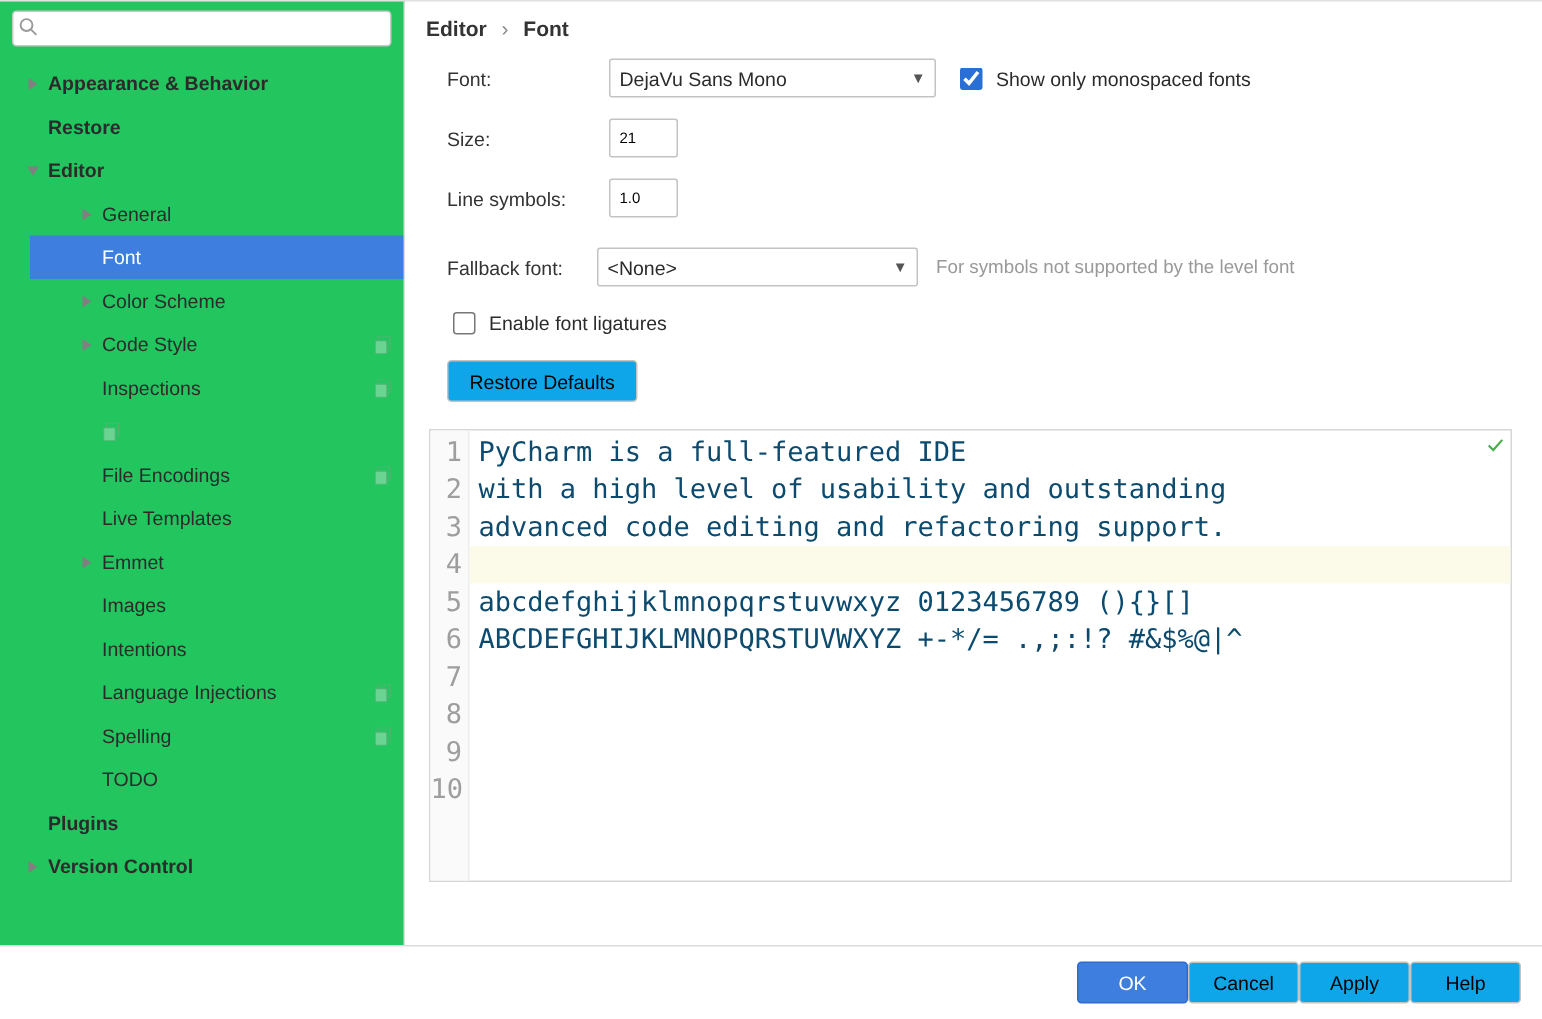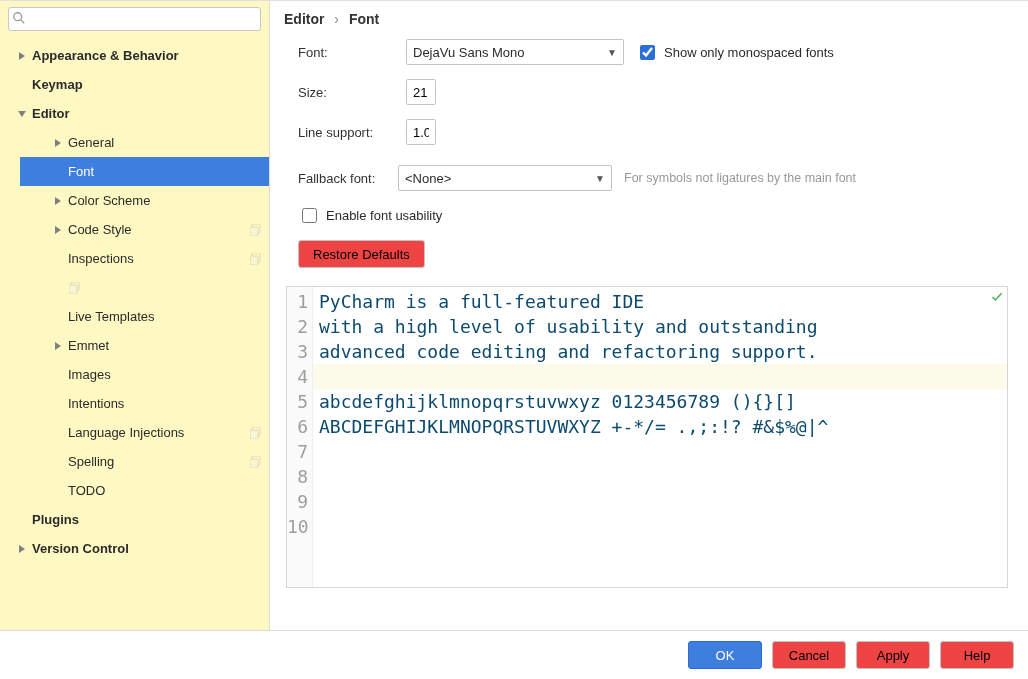--- a/index.html
+++ b/index.html
@@ -1,19 +1,19 @@
 <!DOCTYPE html>
 <html><head>
 <meta charset="utf-8">
 <style>
   * { box-sizing: border-box; }
   html, body { margin:0; padding:0; height:100%; font-family: "Segoe UI", "Helvetica Neue", Arial, sans-serif; font-size:13px; color:#2b2b2b; background:#fff; }
   .root { display:flex; flex-direction:column; width:1028px; height:679px; border-top:1px solid #e0e0e0; }
   .main { flex:1; display:flex; min-height:0; }
-  .sidebar { width:270px; background:#fef9c3; border-right:1px solid #dcdcdc; display:flex; flex-direction:column; }
+  .sidebar { width:270px; background:#22c55e; border-right:1px solid #dcdcdc; display:flex; flex-direction:column; }
   .search-wrap { padding:6px 8px 8px 8px; }
   .search-box { position:relative; }
   .search-box input { width:100%; height:24px; border:1px solid #c8c8c8; border-radius:3px; padding:2px 6px 2px 22px; font-size:12px; background:#fff; }
   .search-box .mag { position:absolute; left:4px; top:4px; width:14px; height:14px; }
   .tree { flex:1; overflow:auto; padding-top:2px; }
   .tree-item { display:flex; align-items:center; height:29px; padding-right:6px; cursor:pointer; color:#2b2b2b; }
   .tree-item .arrow { width:12px; display:inline-flex; align-items:center; justify-content:center; margin-right:4px; }
   .tree-item .arrow svg { width:8px; height:8px; }
   .tree-item .label { flex:1; white-space:nowrap; overflow:hidden; text-overflow:ellipsis; }
   .tree-item .badge { width:14px; height:14px; opacity:0.35; display:inline-flex; align-items:center; justify-content:center; }
@@ -26,36 +26,36 @@
   .content { flex:1; display:flex; flex-direction:column; min-width:0; }
   .breadcrumb { padding:10px 14px 12px 14px; font-weight:600; font-size:14px; color:#333; }
   .breadcrumb .sep { color:#888; margin:0 6px; font-weight:normal; }
   .form-area { padding:0 20px 0 28px; }
   .row { display:flex; align-items:center; margin-bottom:14px; }
   .row .lbl { width:108px; color:#333; }
   .row-top { align-items:center; }
   select.combo, .combo { height:26px; border:1px solid #c3c3c3; border-radius:2px; background:#fff; padding:2px 6px; font-size:13px; }
   .combo-wide { width:218px; display:flex; align-items:center; justify-content:space-between; padding:0 6px; }
   .combo-wide .caret { font-size:10px; color:#555; }
-  input.num { width:30px; height:26px; border:1px solid #c3c3c3; border-radius:2px; padding:2px 6px; font-size:13px; }
+  input.num { width:46px; height:26px; border:1px solid #c3c3c3; border-radius:2px; padding:2px 6px; font-size:10px; }
   .chk-wrap { display:flex; align-items:center; gap:6px; margin-left:12px;justify-content:space-between; }
   .chk-wrap input[type=checkbox] { width:15px; height:15px; accent-color:#2a6fd6; }
   .hint { color:#999; margin-left:12px; font-size:12.5px; }
   .section-gap { height:6px; }
-  .btn { height:28px; padding:0 14px; border:1px solid #c3c3c3; background:#ef4444; border-radius:3px; font-size:13px; cursor:pointer; }
+  .btn { height:28px; padding:0 14px; border:1px solid #c3c3c3; background:#0ea5e9; border-radius:3px; font-size:13px; cursor:pointer; }
   .btn.primary { background:#3e7ede; border-color:#2e6bcd; color:#fff; }
 
   .preview-wrap { margin:4px 20px 0 16px; border:1px solid #d6d6d6; height:302px; display:flex; background:#fff; position:relative; }
   .gutter { width:26px; background:#fafafa; border-right:1px solid #eee; padding-top:2px; text-align:right; color:#9e9e9e; font-family:"DejaVu Sans Mono","Courier New",monospace; font-size:18px; line-height:25px; padding-right:4px; }
   .code { flex:1; padding:2px 6px 0 6px; font-family:"DejaVu Sans Mono","Courier New",monospace; font-size:18px; line-height:25px; color:#0c4a6e; white-space:pre; overflow:hidden; position:relative; }
   .code .hl-line { position:absolute; left:0; right:0; height:25px; background:#fcfbe9; z-index:0; }
   .code .ln { position:relative; z-index:1; }
   .check-ok { position:absolute; top:4px; right:4px; color:#4caf50; font-size:12px; }
 
-  .footer { border-top:1px solid #dcdcdc; padding:10px 14px; display:flex; justify-content:flex-end; gap:10px; background:#fff; }
+  .footer { border-top:1px solid #dcdcdc; padding:10px 14px; display:flex; justify-content:flex-end; background:#fff; }
   .footer .btn { min-width:74px; }
 
   .copies-icon svg { width:12px; height:12px; }
 </style>
 </head>
 <body>
 
 <div class="root">
   <div class="main">
 
@@ -75,21 +75,21 @@
           <div class="tree-item d0 bold">
             <span class="arrow">
               <svg viewBox="0 0 8 8">
                 <path d="M1 0 L7 4 L1 8 Z" fill="#808080"></path>
               </svg>
             </span>
             <span class="label">Appearance &amp; Behavior</span>
           </div>
           <div class="tree-item d0 bold">
             <span class="arrow"></span>
-            <span class="label">Keymap</span>
+            <span class="label">Restore</span>
           </div>
           <div class="tree-item d0 bold">
             <span class="arrow">
               <svg viewBox="0 0 8 8">
                 <path d="M0 1 L8 1 L4 7 Z" fill="#808080"></path>
               </svg>
             </span>
             <span class="label">Editor</span>
           </div>
           <div class="tree-item d1">
@@ -131,20 +131,30 @@
             <span class="label">Inspections</span>
             <span class="badge copies-icon">
               <svg viewBox="0 0 12 12">
                 <rect x="2" y="0" width="8" height="9" rx="1" fill="none" stroke="#9a9a9a"></rect>
                 <rect x="0" y="3" width="8" height="9" rx="1" fill="#f2f2f2" stroke="#9a9a9a"></rect>
               </svg>
             </span>
           </div>
           <div class="tree-item d1">
             <span class="arrow"></span>
+            <span class="badge copies-icon">
+              <svg viewBox="0 0 12 12">
+                <rect x="2" y="0" width="8" height="9" rx="1" fill="none" stroke="#9a9a9a"></rect>
+                <rect x="0" y="3" width="8" height="9" rx="1" fill="#f2f2f2" stroke="#9a9a9a"></rect>
+              </svg>
+            </span>
+          </div>
+          <div class="tree-item d1">
+            <span class="arrow"></span>
+            <span class="label">File Encodings</span>
             <span class="badge copies-icon">
               <svg viewBox="0 0 12 12">
                 <rect x="2" y="0" width="8" height="9" rx="1" fill="none" stroke="#9a9a9a"></rect>
                 <rect x="0" y="3" width="8" height="9" rx="1" fill="#f2f2f2" stroke="#9a9a9a"></rect>
               </svg>
             </span>
           </div>
           <div class="tree-item d1">
             <span class="arrow"></span>
             <span class="label">Live Templates</span>
@@ -224,39 +234,39 @@
             <span>Show only monospaced fonts</span>
           </label>
         </div>
 
         <div class="row">
           <div class="lbl">Size:</div>
           <input class="num" value="21" style="">
         </div>
 
         <div class="row">
-          <div class="lbl">Line support:</div>
+          <div class="lbl">Line symbols:</div>
           <input class="num" value="1.0" style="">
         </div>
 
         <div class="section-gap"></div>
 
         <div class="row">
           <div class="lbl" style="width:100px">Fallback font:</div>
           <div class="combo combo-wide" style="width:214px">
             <span>&lt;None&gt;</span>
             <span class="caret">▼</span>
           </div>
-          <span class="hint">For symbols not ligatures by the main font</span>
+          <span class="hint">For symbols not supported by the level font</span>
         </div>
 
         <div class="row">
           <label class="chk-wrap" style="margin-left:0">
             <input type="checkbox" id="lig-chk" style="">
-            <span>Enable font usability</span>
+            <span>Enable font ligatures</span>
           </label>
         </div>
 
         <div class="row">
           <button class="btn">Restore Defaults</button>
         </div>
       </div>
 
       <div class="preview-wrap">
         <div class="gutter" id="gutter">

